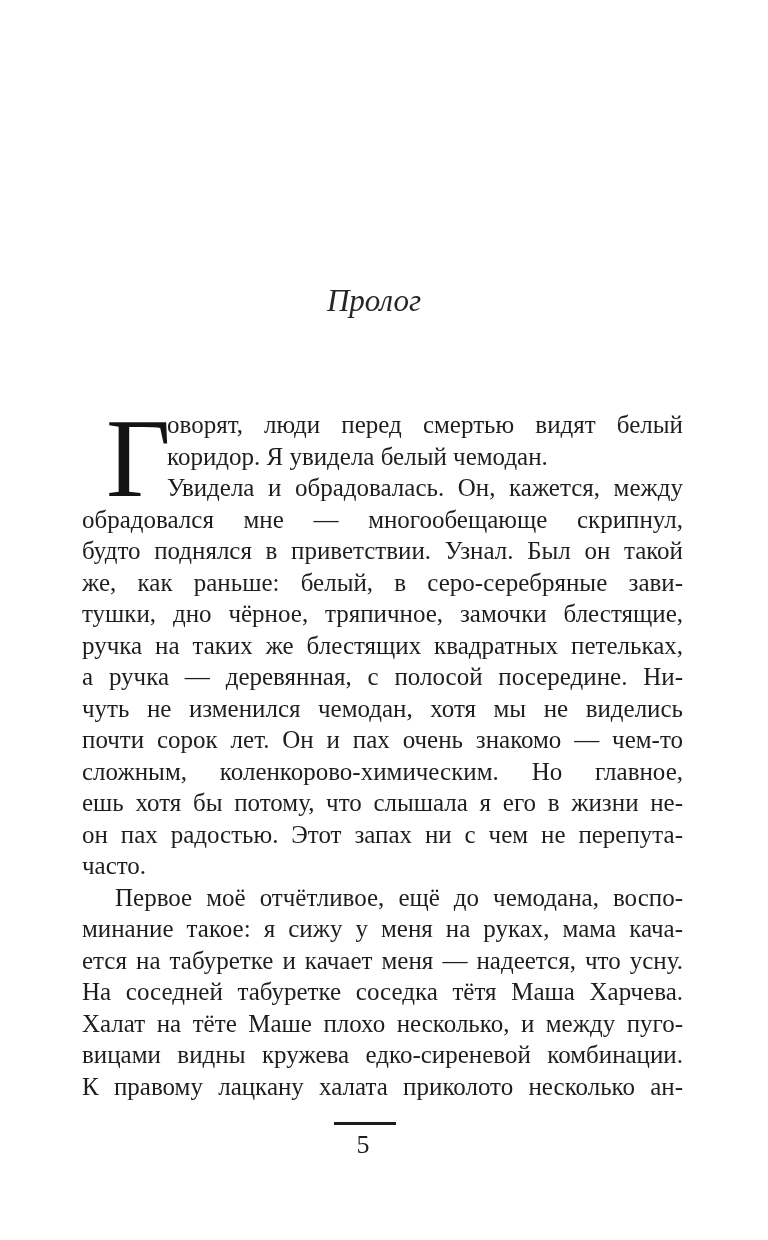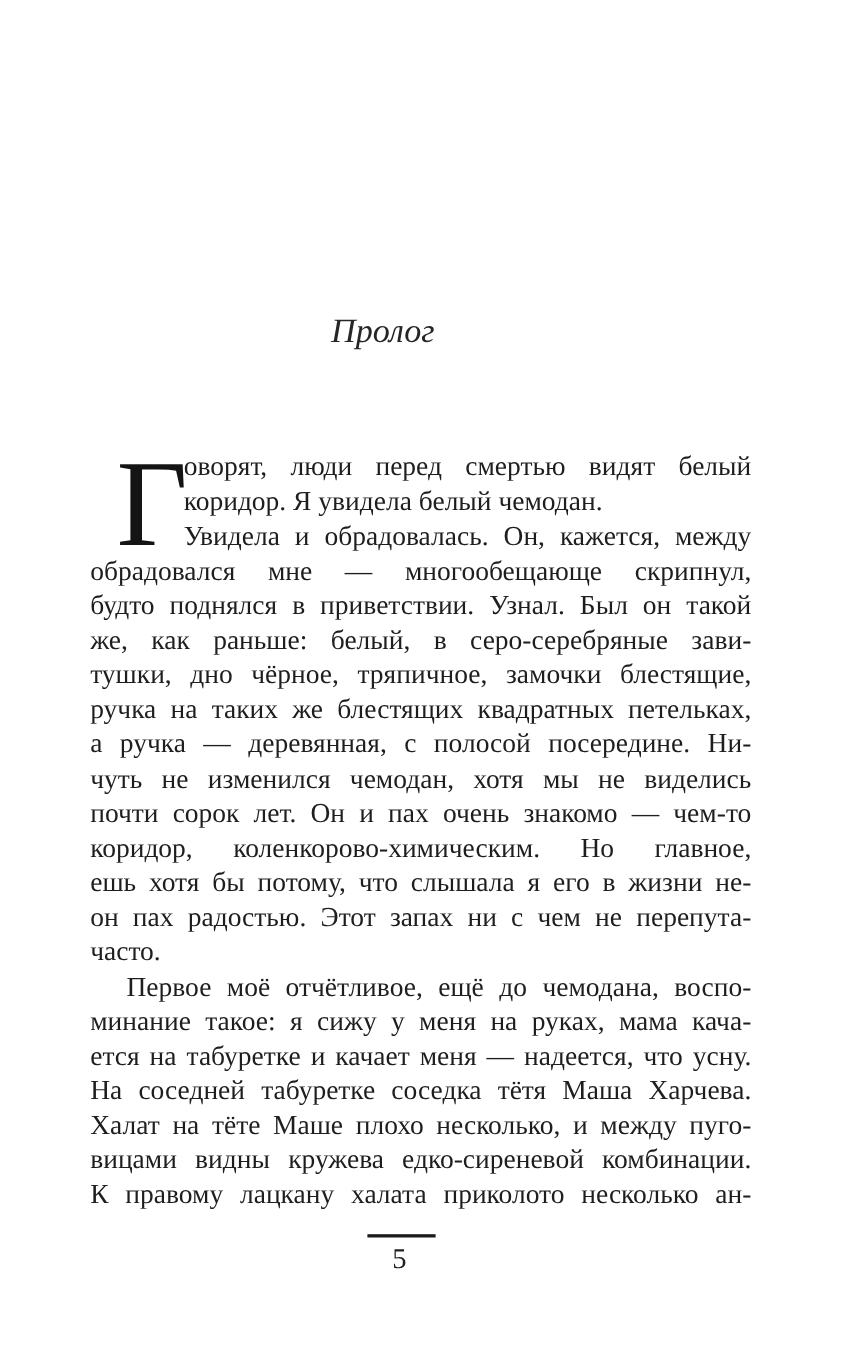--- a/index.html
+++ b/index.html
@@ -17,21 +17,21 @@
     color: var(--ink);
     overflow: hidden;
   }
   .page {
     position: absolute;
     inset: 0;
   }
   .chapter-heading {
     position: absolute;
     top: 285px;
-    left: 348px;
+    left: 374px;
     transform: translateX(-50%);
     font-style: italic;
     font-weight: normal;
     font-size: 31px;
     line-height: 1;
     white-space: nowrap;
     color: #262626;
   }
   .textblock {
     position: absolute;
@@ -90,21 +90,21 @@
         <div class="line wrap nj">коридор. Я увидела белый чемодан.</div>
         <div class="line wrap">Увидела и обрадовалась. Он, кажется, между</div>
         <div class="line">обрадовался мне — многообещающе скрипнул,</div>
         <div class="line">будто поднялся в приветствии. Узнал. Был он такой</div>
         <div class="line">же, как раньше: белый, в серо-серебряные зави-</div>
         <div class="line">тушки, дно чёрное, тряпичное, замочки блестящие,</div>
         <div class="line">ручка на таких же блестящих квадратных петельках,</div>
         <div class="line">а ручка — деревянная, с полосой посередине. Ни-</div>
         <div class="line">чуть не изменился чемодан, хотя мы не виделись</div>
         <div class="line">почти сорок лет. Он и пах очень знакомо — чем-то</div>
-        <div class="line">коридор, коленкорово-химическим. Но главное,</div>
+        <div class="line">сложным, коленкорово-химическим. Но главное,</div>
         <div class="line">ешь хотя бы потому, что слышала я его в жизни не-</div>
         <div class="line">он пах радостью. Этот запах ни с чем не перепута-</div>
         <div class="line nj">часто.</div>
         <div class="line indent">Первое моё отчётливое, ещё до чемодана, воспо-</div>
         <div class="line">минание такое: я сижу у меня на руках, мама кача-</div>
         <div class="line">ется на табуретке и качает меня — надеется, что усну.</div>
         <div class="line">На соседней табуретке соседка тётя Маша Харчева.</div>
         <div class="line">Халат на тёте Маше плохо несколько, и между пуго-</div>
         <div class="line">вицами видны кружева едко-сиреневой комбинации.</div>
         <div class="line">К правому лацкану халата приколото несколько ан-</div>

